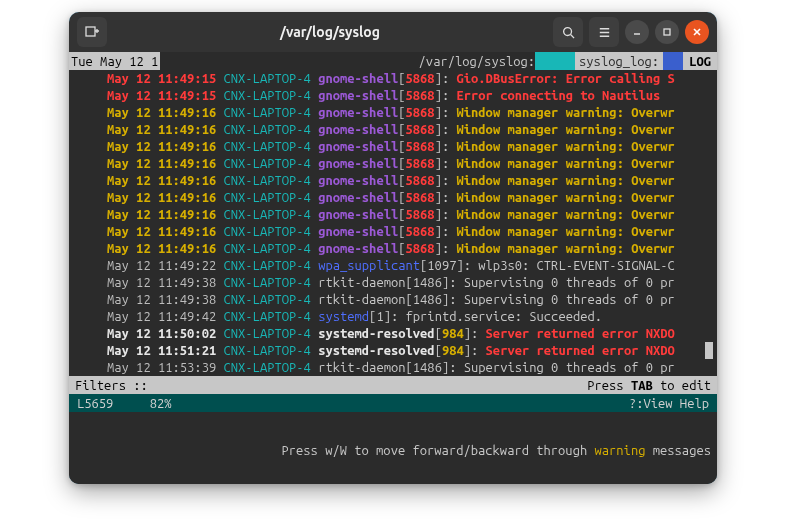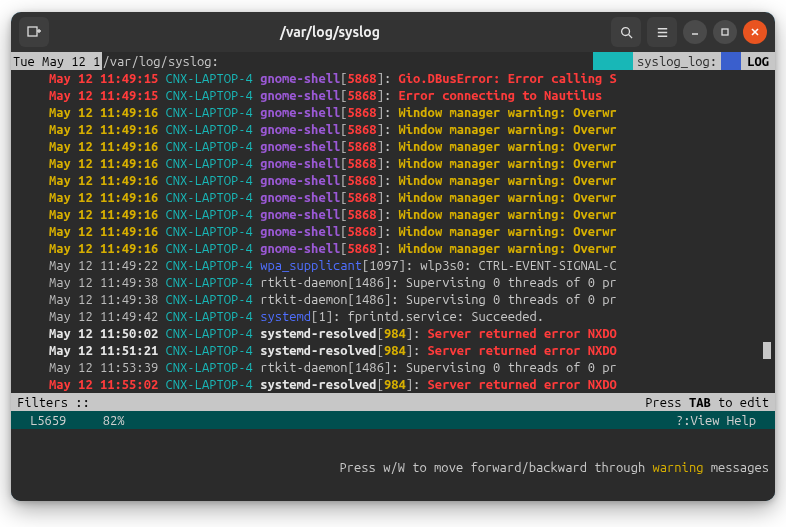--- a/index.html
+++ b/index.html
@@ -8,21 +8,21 @@
     font-family: "Ubuntu Mono", "DejaVu Sans Mono", "Courier New", monospace;
     font-size: 13px;
     width: 786px;
     height: 527px;
     position: relative;
     display: flex;
     align-items: flex-start;
     justify-content: center;
   }
   .window {
-    width: 764px;
+    width: 648px;
     margin-top: 12px;
     border-radius: 10px;
     overflow: hidden;
     box-shadow: 0 8px 24px rgba(0,0,0,0.35), 0 2px 6px rgba(0,0,0,0.2);
     background: #7dd3fc;
   }
   
   .titlebar {
     background: #333333;
     height: 40px;
@@ -93,21 +93,21 @@
     background:#c7c7c7; color:#000;
     display:flex; justify-content:space-between;
     padding: 0 6px; line-height:18px; height:18px;
     white-space: pre;
     align-items: flex-end;
   }
   .filters b { font-weight:bold; }
   .bottom1 {
     background:#004f4f; color:#d0d0d0;
     display:flex; justify-content:space-between;
-    padding:0 19px; line-height:18px; height:18px;
+    padding:0 8px; line-height:18px; height:18px;
     white-space: pre;
   }
   .bottom2 {
     background:#2b2b2b; color:#c7c7c7;
     text-align:right;
     padding:8px 6px 4px 6px; line-height:20px;
     white-space: pre;
   }
   .kw-warn { color:#d7af00; }
   svg { display:block; }
@@ -156,21 +156,21 @@
             <line x1="9" y1="3" x2="3" y2="9" stroke="#fff" stroke-width="1.6"></line>
           </svg>
       </div>
     </div>
   </div>
 
   <div class="term">
 
     <div class="statusbar">
       <span class="sb-left">Tue May 12 1</span>
-      <span class="sb-path" style="flex:1;text-align:left;">/var/log/syslog:</span>
+      <span class="sb-path" style="flex:1;text-align:right;">/var/log/syslog:</span>
       <span class="sb-cyan" style="flex:0 0 40px"> </span>
       <span class="sb-syslog">syslog_log:</span>
       <span class="sb-blue"> </span>
       <span class="sb-log">LOG</span>
     </div>
 
     <div class="lines" id="lines">
         <div class="line"><span class="date-red">May 12 11:49:15</span> <span class="host">CNX-LAPTOP-4</span> <span class="proc-purple">gnome-shell</span><span class="brack">[</span><span class="pid-red">5868</span><span class="brack">]:</span><span class="msg-red"> Gio.DBusError: Error calling S</span></div>
         <div class="line"><span class="date-red">May 12 11:49:15</span> <span class="host">CNX-LAPTOP-4</span> <span class="proc-purple">gnome-shell</span><span class="brack">[</span><span class="pid-red">5868</span><span class="brack">]:</span><span class="msg-red"> Error connecting to Nautilus</span></div>
         <div class="line"><span class="date-yel">May 12 11:49:16</span> <span class="host">CNX-LAPTOP-4</span> <span class="proc-purple">gnome-shell</span><span class="brack">[</span><span class="pid-red">5868</span><span class="brack">]:</span><span class="msg-yel"> Window manager warning: Overwr</span></div>
@@ -182,21 +182,20 @@
         <div class="line"><span class="date-yel">May 12 11:49:16</span> <span class="host">CNX-LAPTOP-4</span> <span class="proc-purple">gnome-shell</span><span class="brack">[</span><span class="pid-red">5868</span><span class="brack">]:</span><span class="msg-yel"> Window manager warning: Overwr</span></div>
         <div class="line"><span class="date-yel">May 12 11:49:16</span> <span class="host">CNX-LAPTOP-4</span> <span class="proc-purple">gnome-shell</span><span class="brack">[</span><span class="pid-red">5868</span><span class="brack">]:</span><span class="msg-yel"> Window manager warning: Overwr</span></div>
         <div class="line"><span class="date-yel">May 12 11:49:16</span> <span class="host">CNX-LAPTOP-4</span> <span class="proc-purple">gnome-shell</span><span class="brack">[</span><span class="pid-red">5868</span><span class="brack">]:</span><span class="msg-yel"> Window manager warning: Overwr</span></div>
         <div class="line"><span class="date-gray">May 12 11:49:22</span> <span class="host">CNX-LAPTOP-4</span> <span class="proc-blue">wpa_supplicant</span><span class="brack">[</span><span class="pid-gray">1097</span><span class="brack">]:</span><span class="msg-gray"> wlp3s0: CTRL-EVENT-SIGNAL-C</span></div>
         <div class="line"><span class="date-gray">May 12 11:49:38</span> <span class="host">CNX-LAPTOP-4</span> <span class="proc-gray">rtkit-daemon</span><span class="brack">[</span><span class="pid-gray">1486</span><span class="brack">]:</span><span class="msg-gray"> Supervising 0 threads of 0 pr</span></div>
         <div class="line"><span class="date-gray">May 12 11:49:38</span> <span class="host">CNX-LAPTOP-4</span> <span class="proc-gray">rtkit-daemon</span><span class="brack">[</span><span class="pid-gray">1486</span><span class="brack">]:</span><span class="msg-gray"> Supervising 0 threads of 0 pr</span></div>
         <div class="line"><span class="date-gray">May 12 11:49:42</span> <span class="host">CNX-LAPTOP-4</span> <span class="proc-blue">systemd</span><span class="brack">[</span><span class="pid-gray">1</span><span class="brack">]:</span><span class="msg-gray"> fprintd.service: Succeeded.</span></div>
         <div class="line"><span class="date-bold">May 12 11:50:02</span> <span class="host">CNX-LAPTOP-4</span> <span class="proc-white">systemd-resolved</span><span class="brack">[</span><span class="pid-yel">984</span><span class="brack">]:</span><span class="msg-red"> Server returned error NXDO</span></div>
         <div class="line"><span class="date-bold">May 12 11:51:21</span> <span class="host">CNX-LAPTOP-4</span> <span class="proc-white">systemd-resolved</span><span class="brack">[</span><span class="pid-yel">984</span><span class="brack">]:</span><span class="msg-red"> Server returned error NXDO</span><span class="scroll-hl" style="float: right; width: 8px; height: 17px;"> </span></div>
         <div class="line"><span class="date-gray">May 12 11:53:39</span> <span class="host">CNX-LAPTOP-4</span> <span class="proc-gray">rtkit-daemon</span><span class="brack">[</span><span class="pid-gray">1486</span><span class="brack">]:</span><span class="msg-gray"> Supervising 0 threads of 0 pr</span></div>
-        <div class="line"><span class="date-red">May 12 11:55:02</span> <span class="host">CNX-LAPTOP-4</span> <span class="proc-white">systemd-resolved</span><span class="brack">[</span><span class="pid-yel">984</span><span class="brack">]:</span><span class="msg-red"> Server returned error NXDO</span></div>
       </div>
 
     <div class="filters">
       <span>Filters ::</span>
       <span><span>Press </span><b>TAB</b><span> to edit</span></span>
     </div>
 
     <div class="bottom1">
       <span><span>L5659</span>     <span>82%</span></span>
       <span>?:View Help</span>

